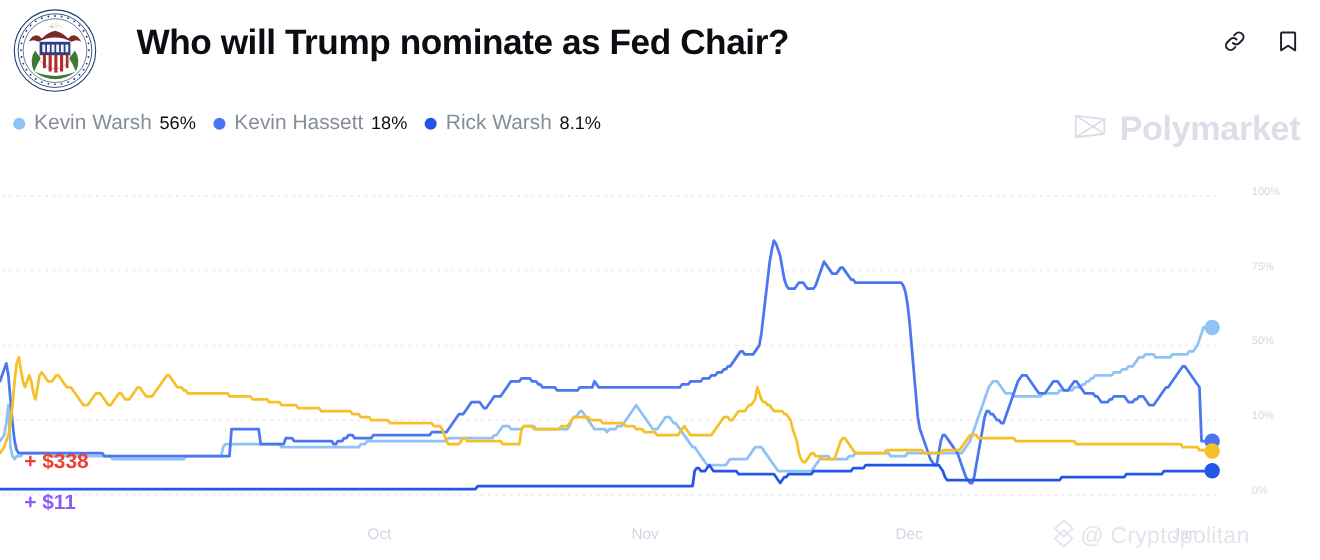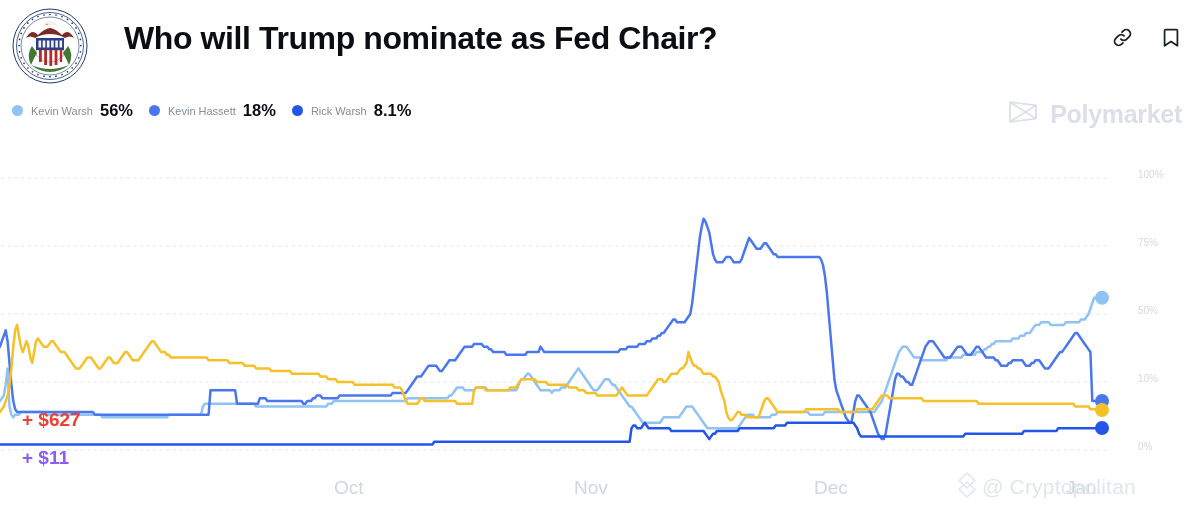--- a/index.html
+++ b/index.html
@@ -19,35 +19,35 @@
     font-size:32px; font-weight:700; color:#0b0d12;
     letter-spacing:-0.4px; white-space:nowrap;
   }
   .hdr-icons { position:absolute; right:18px; top:26px; display:flex; gap:26px; align-items:center; }
   .hdr-icons svg { display:block; cursor:pointer; }
 
   
   .legend { position:absolute; left:12px; top:101px; display:flex; align-items:center; gap:0; }
   .leg-item { display:flex; align-items:center; white-space:nowrap; margin-right:16px; }
   .leg-dot { width:11px; height:11px; border-radius:50%; margin-right:8px; flex:none; }
-  .leg-name { font-size:11px; color:#858d99; }
-  .leg-val { font-size:16.5px; color:#0b0d12; font-weight:700; margin-left:7px; }
+  .leg-name { font-size:19px; color:#858d99; }
+  .leg-val { font-size:16.5px; color:#0b0d12; font-weight:400; margin-left:7px; }
 
   
   .pm-wm { position:absolute; right:18px; top:99px; display:flex; align-items:center; gap:12px; opacity:1; }
-  .pm-wm-text { font-size:25px; color:#dcdfe8; font-weight:600; letter-spacing:-0.3px; }
+  .pm-wm-text { font-size:31px; color:#dcdfe8; font-weight:600; letter-spacing:-0.3px; }
 
   
   .chart { position:absolute; left:0; top:150px; width:1200px; height:359px; }
   .plot { position:absolute; left:0; top:0; width:1200px; height:359px; }
   .ylabel {
     position:absolute; right:8px; font-size:10px; color:#d3d8e3;
     text-align:left; width:54px;
   }
-  .xlabel { position:absolute; font-size:19px; color:#d0d6e2; }
+  .xlabel { position:absolute; font-size:14px; color:#d0d6e2; }
 
   
   .ann { position:absolute; font-size:19px; font-weight:700; white-space:nowrap; }
   .ann-627 { left:22px; top:409px; color:#ef4034; }
   .ann-11  { left:22px; top:447px; color:#8b5cf6; }
 
   
   .cp-wm { position:absolute; left:952px; top:470px; display:flex; align-items:center; gap:0; }
   .cp-text { font-size:21px; color:#e2e5ec; letter-spacing:0.2px; }
 </style>
@@ -193,21 +193,21 @@
         <div class="ylabel" style="top: 19px;">100%</div>
       </div>
     <div id="xlabels">
         <div class="xlabel" style="left: 334px; top: 327px;">Oct</div>
         <div class="xlabel" style="left: 574px; top: 327px;">Nov</div>
         <div class="xlabel" style="left: 814px; top: 327px;">Dec</div>
         <div class="xlabel" style="left: 1066px; top: 327px;">Jan</div>
       </div>
   </div>
 
-  <div class="ann ann-627">+ $627</div>
+  <div class="ann ann-627">+ $338</div>
   <div class="ann ann-11">+ $11</div>
 
   <div class="cp-wm">
     <span>
       <svg width="30" height="30" viewBox="0 0 30 30">
         <path d="M15 3 L23 10.5 L15 18 L7 10.5 Z" fill="none" stroke="#e3e6ed" stroke-width="1.7" stroke-linejoin="round"></path>
         <path d="M15 12 L23 19.5 L15 27 L7 19.5 Z" fill="none" stroke="#e3e6ed" stroke-width="1.7" stroke-linejoin="round"></path>
       </svg>
     </span>
     <span class="cp-text">@ Cryptopolitan</span>

